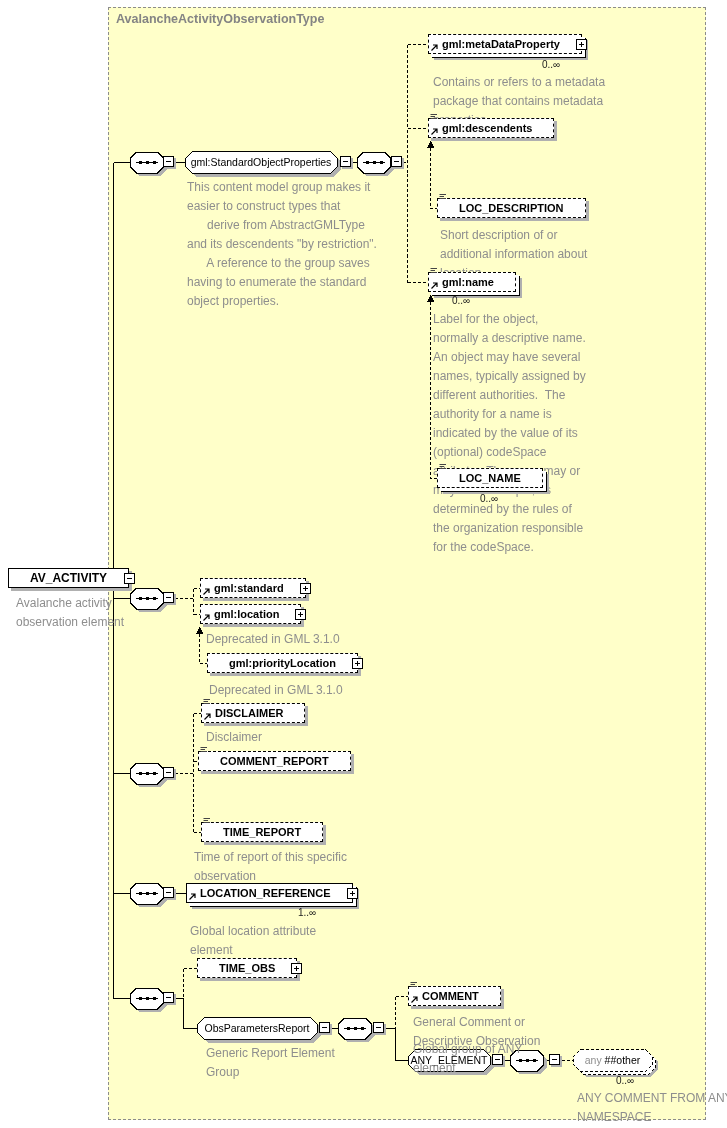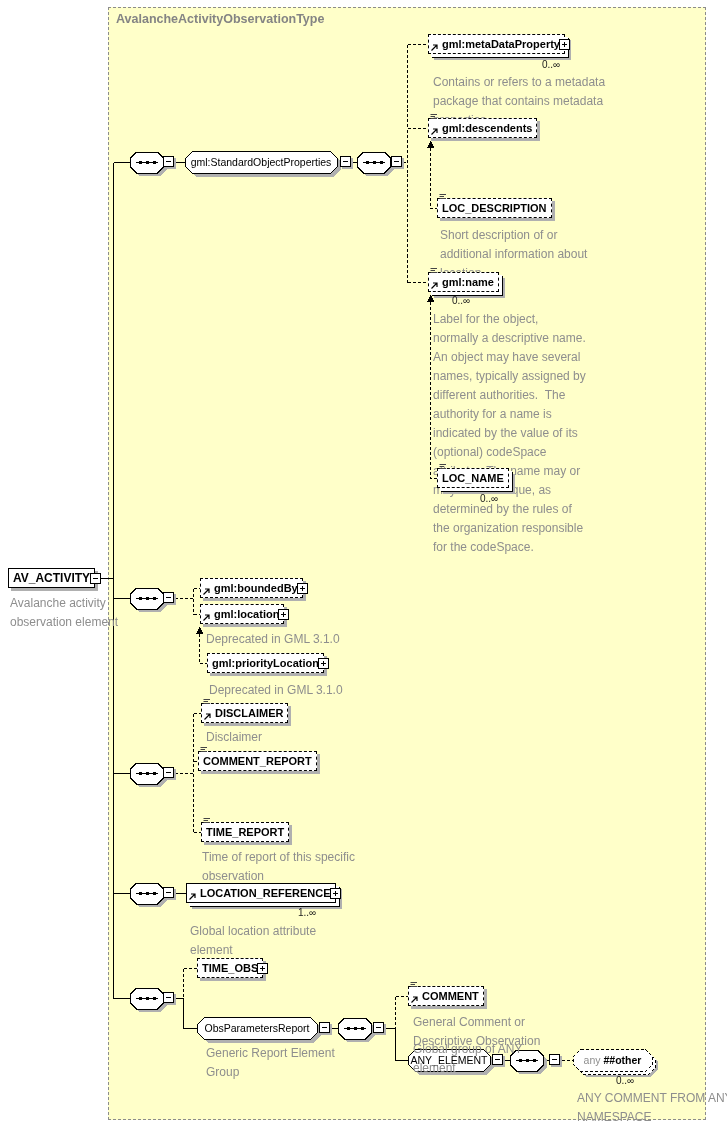--- a/index.html
+++ b/index.html
@@ -3,36 +3,36 @@
 <meta charset="utf-8">
 <style>
   html,body{margin:0;padding:0;background:#fff;}
   .canvas{position:relative;width:727px;height:1128px;background:#fff;
           font-family:"Liberation Sans",sans-serif;overflow:hidden;}
   .frame{position:absolute;left:108px;top:7px;width:598px;height:1113px;
          background:#FFFFC9;border:1px dashed #8c8c8c;box-sizing:border-box;}
   .frame-title{position:absolute;font-weight:bold;font-size:12.5px;color:#848484;white-space:nowrap;}
   #wires{position:absolute;left:0;top:0;}
   .ebox{position:absolute;display:flex;align-items:center;height:20px;box-sizing:border-box;
-        background:#fff;border:1px solid #000;padding:0 4px;white-space:nowrap;
+        background:#fff;border:1px solid #000;padding:0 21px;white-space:nowrap;
         font-weight:bold;font-size:11px;color:#000;box-shadow:3px 3px 0 #b0b0b0;}
   .ebox.dashed{border-style:dashed;}
   .ebox.multi{box-shadow:3px 3px 0 #fff,4px 4px 0 #000,6px 6px 0 #b0b0b0;}
   .ebox.has-arrow{padding-left:13px;}
   .ref-icon{position:absolute;left:1px;bottom:1px;width:9px;height:9px;line-height:0;}
   .tri-icon{position:absolute;left:1px;top:-6px;width:8px;height:8px;line-height:0;}
   .pm{position:absolute;width:11px;height:11px;box-sizing:border-box;border:1px solid #000;
       background:#fff;box-shadow:2px 2px 0 #b0b0b0;}
   .pm::before{content:"";position:absolute;left:2px;right:2px;top:4px;height:1px;background:#000;}
   .pm.plus::after{content:"";position:absolute;top:2px;bottom:2px;left:4px;width:1px;background:#000;}
   .ebox .pm{right:-6px;top:4px;box-shadow:none;}
   .glabel{position:absolute;height:36px;line-height:22px;text-align:center;
           font-size:10.5px;color:#000;white-space:nowrap;}
   .glabel .pfx{color:#8e8e8e;}
-  .glabel .wild{font-weight:bold;}
+  .glabel .wild{font-weight:normal;}
   .ann{position:absolute;color:#8e8e8e;font-size:12px;line-height:19px;white-space:pre;}
   .occurs{position:absolute;font-size:10px;color:#1a1a1a;white-space:nowrap;}
 </style>
 </head>
 <body>
 
 <div class="canvas">
 
   <div class="frame"></div>
   <div class="frame-title" style="left:116px;top:12px">AvalancheActivityObservationType</div>
@@ -165,26 +165,33 @@
           <rect x="525" y="1058" width="3" height="3" fill="#000"></rect>
           <rect x="532" y="1058" width="3" height="3" fill="#000"></rect>
         </g>
       </g>
     </svg>
 
   <div class="ebox" style="left:8px;top:568px;font-size:12px">
     <span>AV_ACTIVITY</span>
     <span class="pm" style="right:-7px"></span>
   </div>
-  <div class="ann" style="left:10px;top:594px">Avalanche activity
+  <div class="ann" style="left:16px;top:594px">Avalanche activity
 observation element</div>
 
   <div class="glabel" style="left:185px;top:151px;width:152px">
     <span>gml:StandardObjectProperties</span>
   </div>
+  <div class="ann" style="left:187px;top:178px">This content model group makes it
+easier to construct types that
+      derive from AbstractGMLType
+and its descendents "by restriction".
+      A reference to the group saves
+having to enumerate the standard
+object properties.</div>
 
   <div class="ebox dashed multi has-arrow" style="left:428px;top:34px">
     <span class="ref-icon"><svg width="9" height="9">
           <path d="M1.5 7.5 L6.5 2.5 M3 2 H7 V6" stroke="#000" stroke-width="1.2" fill="none"></path>
         </svg></span>
     <span>gml:metaDataProperty</span>
     <span class="pm plus"></span>
   </div>
   <div class="occurs" style="left:542px;top:59px">0..∞</div>
   <div class="ann" style="left:433px;top:73px">Contains or refers to a metadata
@@ -240,21 +247,21 @@
           <path d="M0.5 1.5 H7 M0.5 3.5 H5 M0.5 5.5 H7" stroke="#444" fill="none"></path>
         </svg></span>
     <span>LOC_NAME</span>
   </div>
   <div class="occurs" style="left:480px;top:493px">0..∞</div>
 
   <div class="ebox dashed has-arrow" style="left:200px;top:578px">
     <span class="ref-icon"><svg width="9" height="9">
           <path d="M1.5 7.5 L6.5 2.5 M3 2 H7 V6" stroke="#000" stroke-width="1.2" fill="none"></path>
         </svg></span>
-    <span>gml:boundedBy</span>
+    <span>gml:standard</span>
     <span class="pm plus"></span>
   </div>
 
   <div class="ebox dashed has-arrow" style="left:200px;top:604px">
     <span class="ref-icon"><svg width="9" height="9">
           <path d="M1.5 7.5 L6.5 2.5 M3 2 H7 V6" stroke="#000" stroke-width="1.2" fill="none"></path>
         </svg></span>
     <span>gml:location</span>
     <span class="pm plus"></span>
   </div>
@@ -283,21 +290,21 @@
         </svg></span>
     <span>COMMENT_REPORT</span>
   </div>
 
   <div class="ebox dashed" style="left:201px;top:822px">
     <span class="tri-icon"><svg width="8" height="8">
           <path d="M0.5 1.5 H7 M0.5 3.5 H5 M0.5 5.5 H7" stroke="#444" fill="none"></path>
         </svg></span>
     <span>TIME_REPORT</span>
   </div>
-  <div class="ann" style="left:202px;top:848px">Time of report of this specific
+  <div class="ann" style="left:194px;top:848px">Time of report of this specific
 observation</div>
 
   <div class="ebox multi has-arrow" style="left:186px;top:883px">
     <span class="ref-icon"><svg width="9" height="9">
           <path d="M1.5 7.5 L6.5 2.5 M3 2 H7 V6" stroke="#000" stroke-width="1.2" fill="none"></path>
         </svg></span>
     <span>LOCATION_REFERENCE</span>
     <span class="pm plus"></span>
   </div>
   <div class="occurs" style="left:298px;top:907px">1..∞</div>

